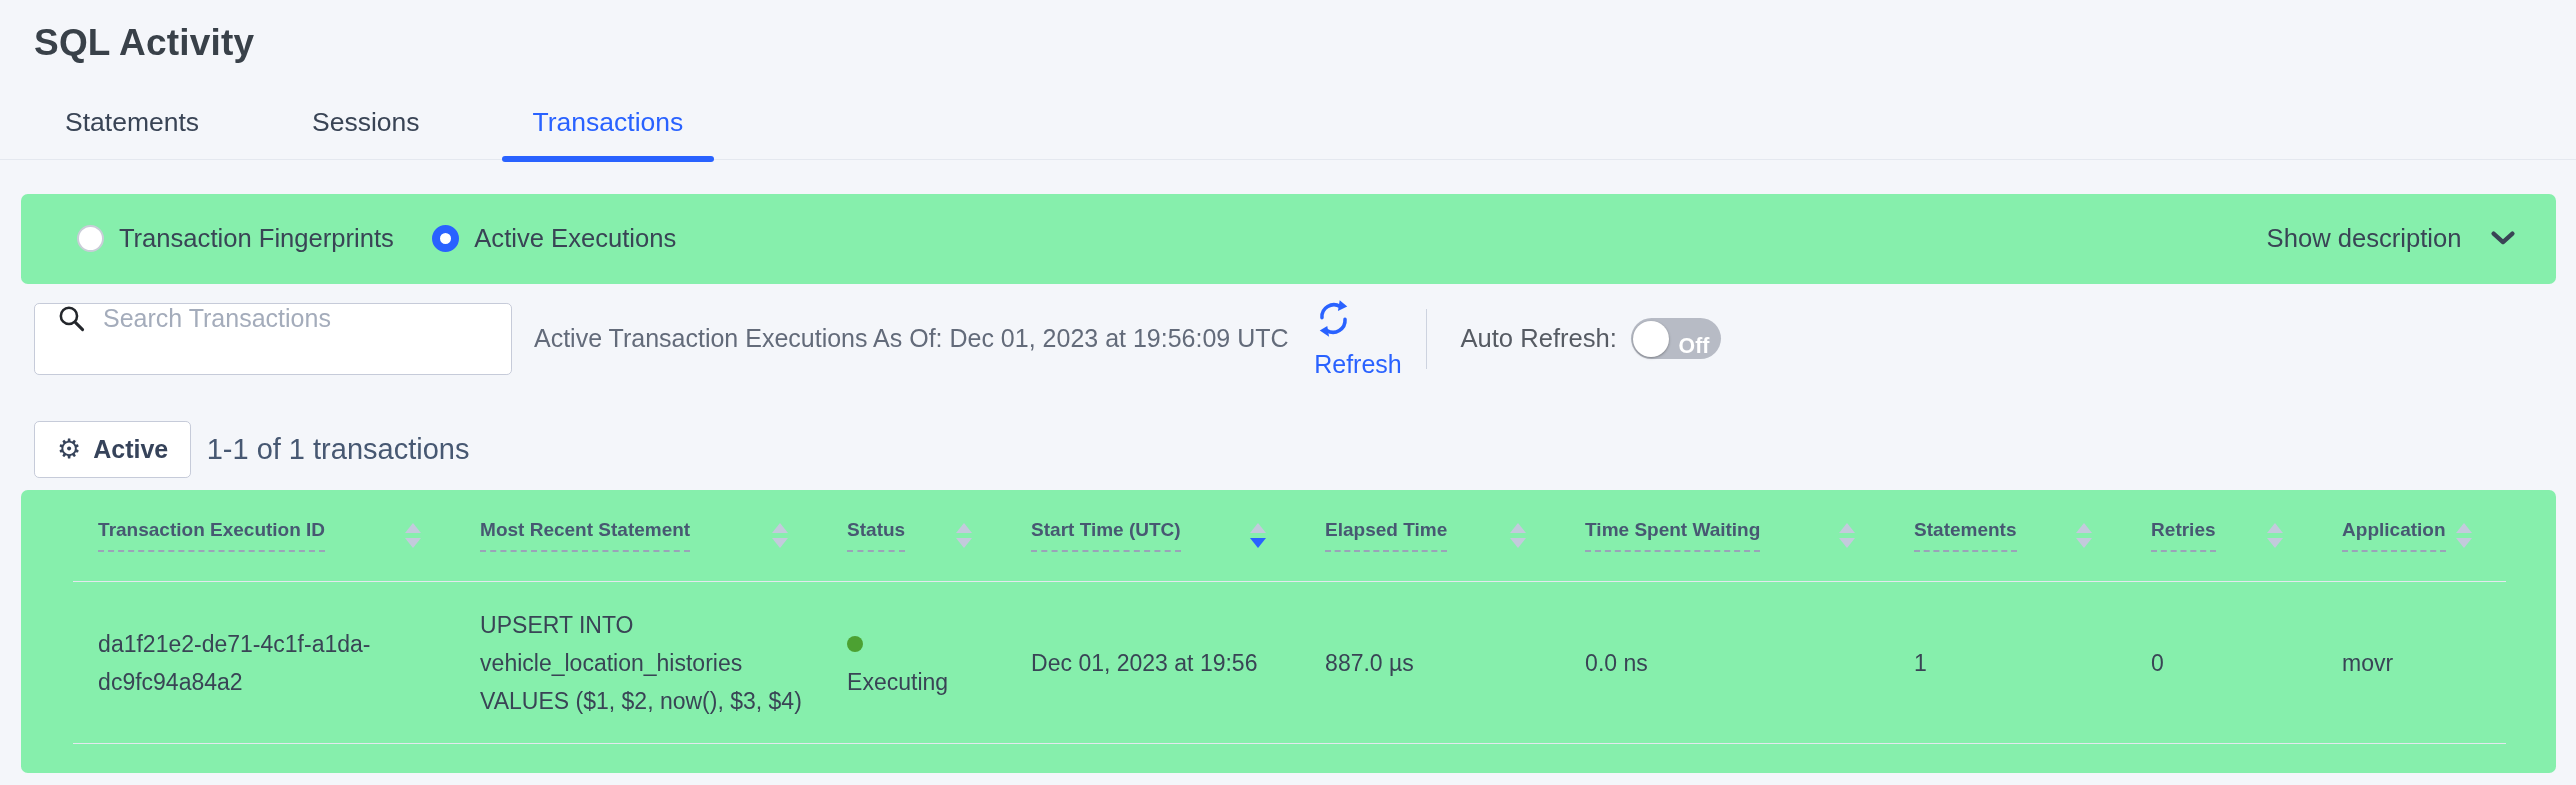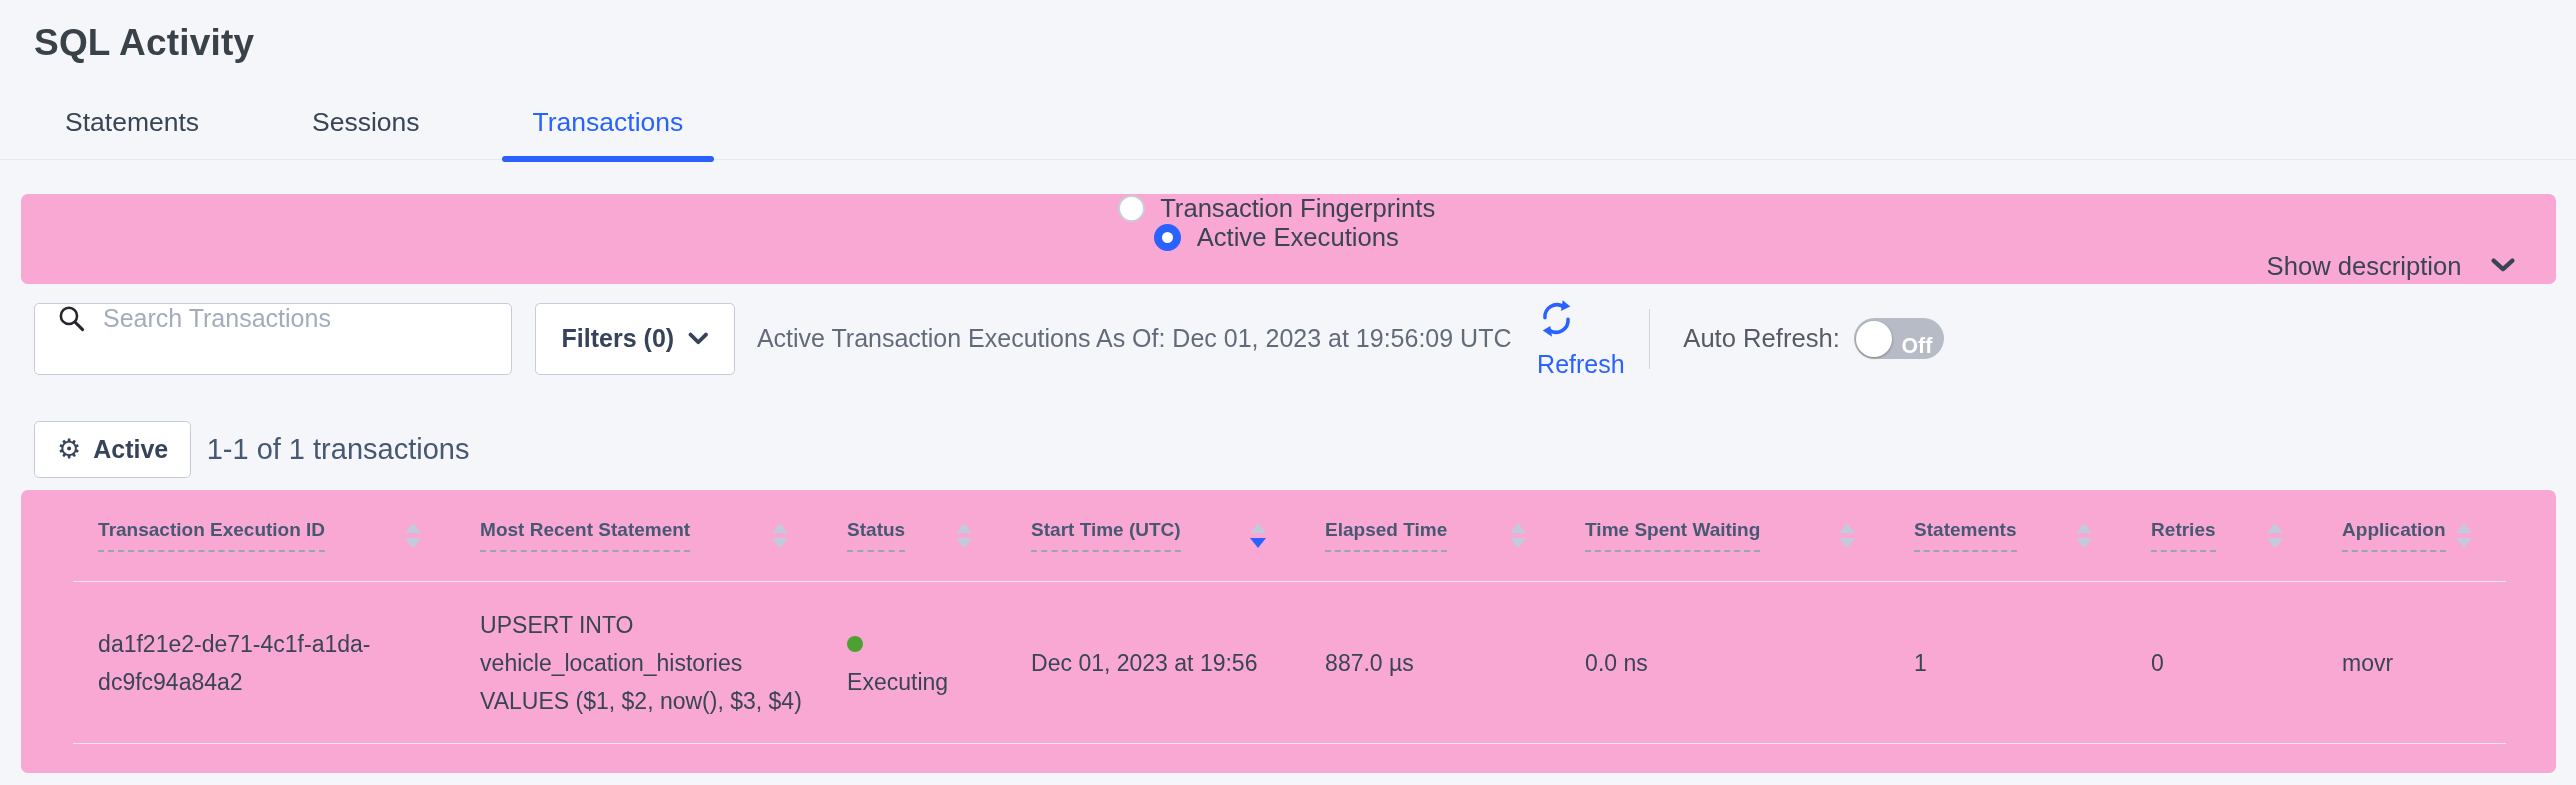--- a/index.html
+++ b/index.html
@@ -39,24 +39,23 @@
     content: "";
     position: absolute;
     left: 0; right: 0; bottom: -3.4px;
     height: 6px;
     border-radius: 3.4px;
     background: #2962FF;
   }
 
   
   .card {
-    background: #f9a8d4;
+    background: #86efac;
     border-radius: 6.8px;
     margin: 0 20.5px;
-    flex-direction: column;
   }
 
   
   .view-card {
     margin-top: 34px;
     height: 90px;
     display: flex;
     align-items: center;
     padding: 0 41px 0 56px;
   }
@@ -307,26 +306,20 @@
 
   <div class="toolbar">
     <div class="search-box">
       <svg width="29" height="29" viewBox="0 0 34 34">
         <circle cx="14" cy="14" r="9.5" fill="none" stroke="#23262B" stroke-width="3"></circle>
         <line x1="21.5" y1="21.5" x2="30" y2="30" stroke="#23262B" stroke-width="3.5" stroke-linecap="round"></line>
       </svg>
       <input type="text" value="" placeholder="Search Transactions" style="">
     </div>
 
-    <button class="filters-btn">
-      <span>Filters (0)</span>
-      <svg width="20.5" height="13.7" viewBox="0 0 24 16">
-        <polyline points="3,3 12,12 21,3" fill="none" stroke="#36435A" stroke-width="4.5" stroke-linecap="round" stroke-linejoin="round"></polyline>
-      </svg>
-    </button>
 
     <span class="asof-text">Active Transaction Executions As Of: Dec 01, 2023 at 19:56:09 UTC</span>
 
     <button class="refresh-btn">
       <svg width="39" height="39" viewBox="0 0 44 44">
         <path d="M9 21 A 13.5 13.5 0 0 1 29.5 8.5" fill="none" stroke="#2962FF" stroke-width="4" stroke-linecap="round"></path>
         <polygon points="29,1.5 37.5,8.5 27,13.5" fill="#2962FF"></polygon>
         <path d="M35 23 A 13.5 13.5 0 0 1 14.5 35.5" fill="none" stroke="#2962FF" stroke-width="4" stroke-linecap="round"></path>
         <polygon points="15,30.5 6.5,35.5 17,42.5" fill="#2962FF"></polygon>
       </svg>

